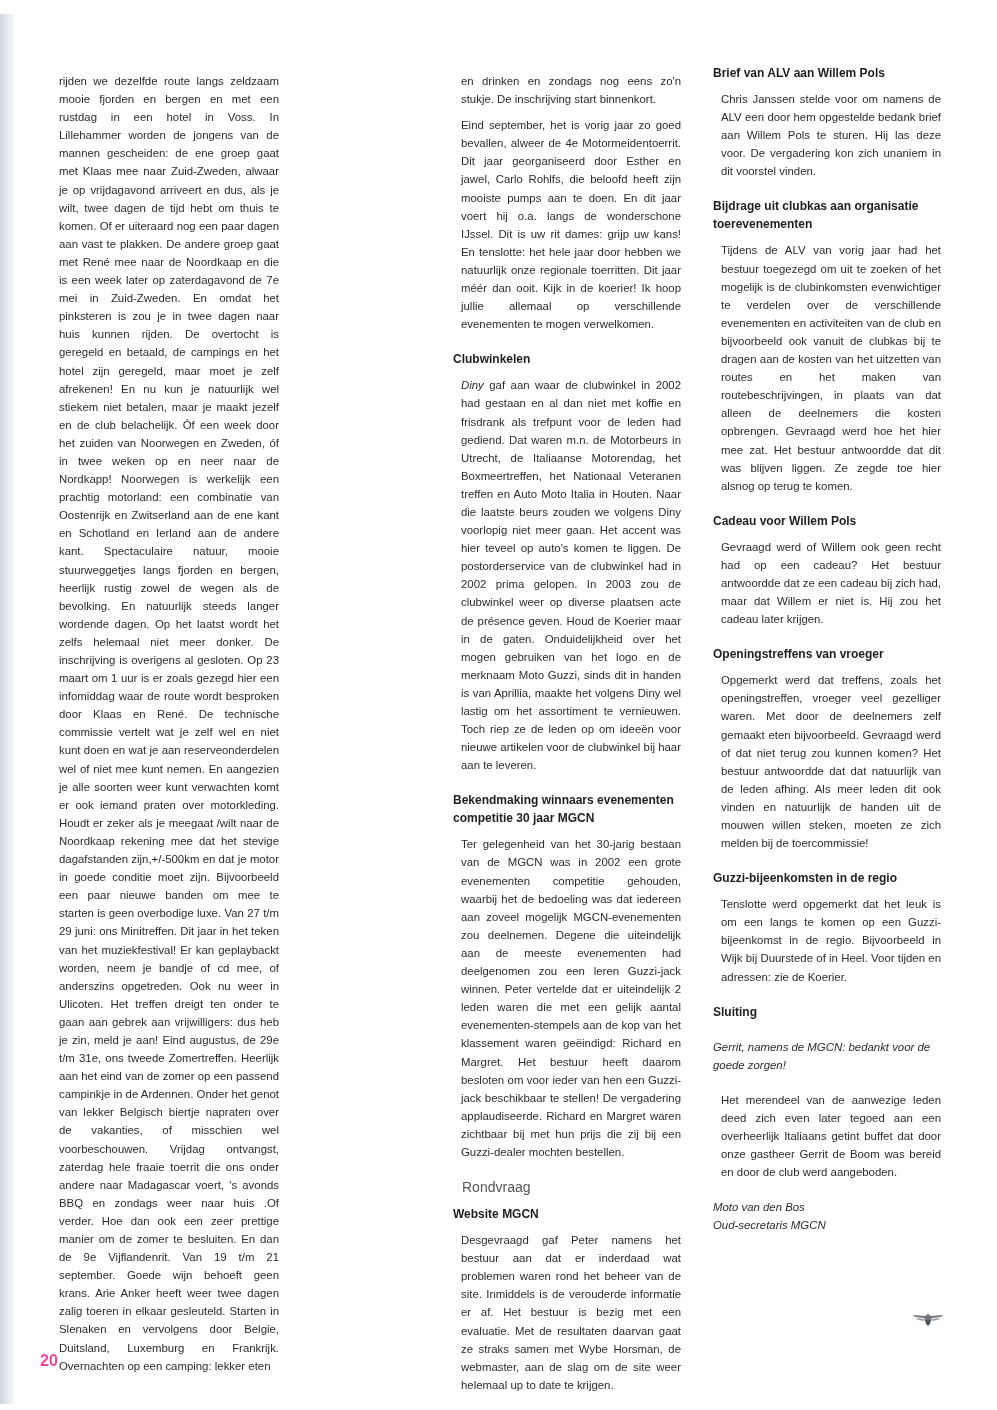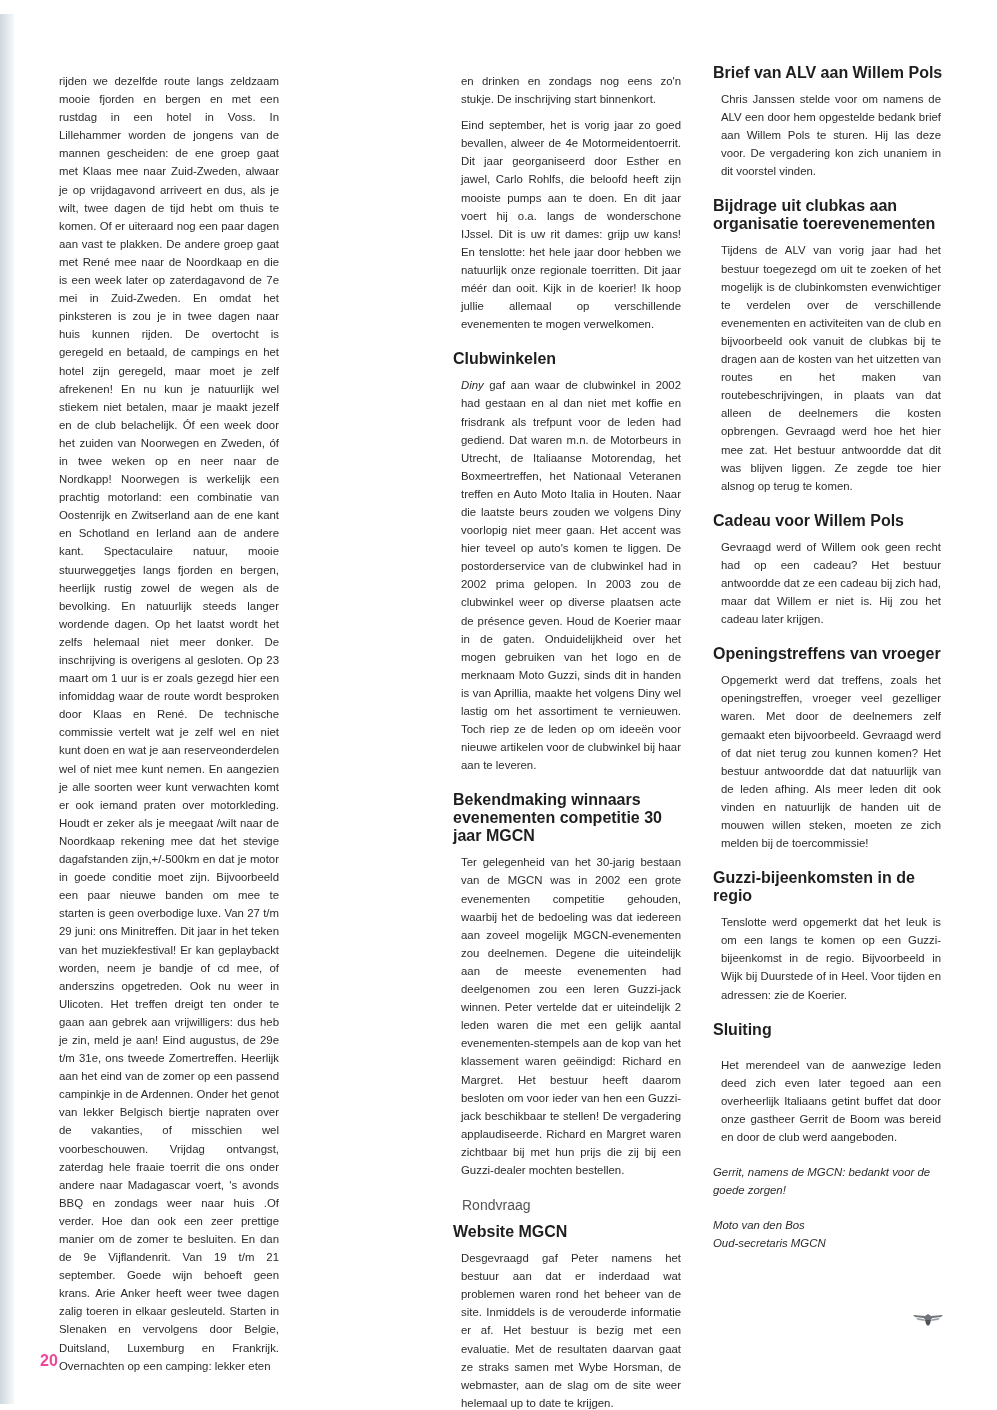--- a/index.html
+++ b/index.html
@@ -17,21 +17,21 @@
       font-size: 11.4px; line-height: 18.1px;
       text-align: justify; hyphens: manual;
     }
     .col-left  { left: 51px; }
     .col-mid   { left: 453px; }
     .col-right { left: 713px; }
     .para { margin: 8px; }
     .section { margin-top: 17px; }
     .section:first-child { margin-top: 0; }
     .head {
-      font-weight: bold; font-size: 16px; line-height: 18px;
+      font-weight: bold; font-size: 12px; line-height: 18px;
       color: #1e1e1e; margin: 0; text-align: left;
     }
     .head-main {
       font-weight: normal; font-size: 14px; line-height: 18px;
       color: #555555; margin: 9px; text-align: left;
     }
     .italic { font-style: italic; }
     .sign { font-style: italic; text-align: left; margin: 0; }
     .page-number {
       position: absolute; left: 40px; top: 1352px;
@@ -91,24 +91,24 @@
     <p class="para">Opgemerkt werd dat treffens, zoals het openingstreffen, vroeger veel gezelliger waren. Met door de deelnemers zelf gemaakt eten bijvoorbeeld. Gevraagd werd of dat niet terug zou kunnen komen? Het bestuur antwoordde dat dat natuurlijk van de leden afhing. Als meer leden dit ook vinden en natuurlijk de handen uit de mouwen willen steken, moeten ze zich melden bij de toercommissie!</p>
   </div>
   <div class="section">
     <h3 class="head">Guzzi-bijeenkomsten in de regio</h3>
     <p class="para">Tenslotte werd opgemerkt dat het leuk is om een langs te komen op een Guzzi-bijeenkomst in de regio. Bijvoorbeeld in Wijk bij Duurstede of in Heel. Voor tijden en adressen: zie de Koerier.</p>
   </div>
   <div class="section">
     <h3 class="head">Sluiting</h3>
   </div>
   <div class="section">
-    <p class="para">Het merendeel van de aanwezige leden deed zich even later tegoed aan een overheerlijk Italiaans getint buffet dat door onze gastheer Gerrit de Boom was bereid en door de club werd aangeboden.</p>
+    <p class="sign">Gerrit, namens de MGCN: bedankt voor de goede zorgen!</p>
   </div>
   <div class="section">
-    <p class="sign">Gerrit, namens de MGCN: bedankt voor de goede zorgen!</p>
+    <p class="para">Het merendeel van de aanwezige leden deed zich even later tegoed aan een overheerlijk Italiaans getint buffet dat door onze gastheer Gerrit de Boom was bereid en door de club werd aangeboden.</p>
   </div>
   <div class="section">
     <p class="sign">Moto van den Bos</p>
     <p class="sign">Oud-secretaris MGCN</p>
   </div>
 </div>
 
 <div class="page-number">20</div>
 
 <svg class="logo" viewBox="0 0 32 16">

